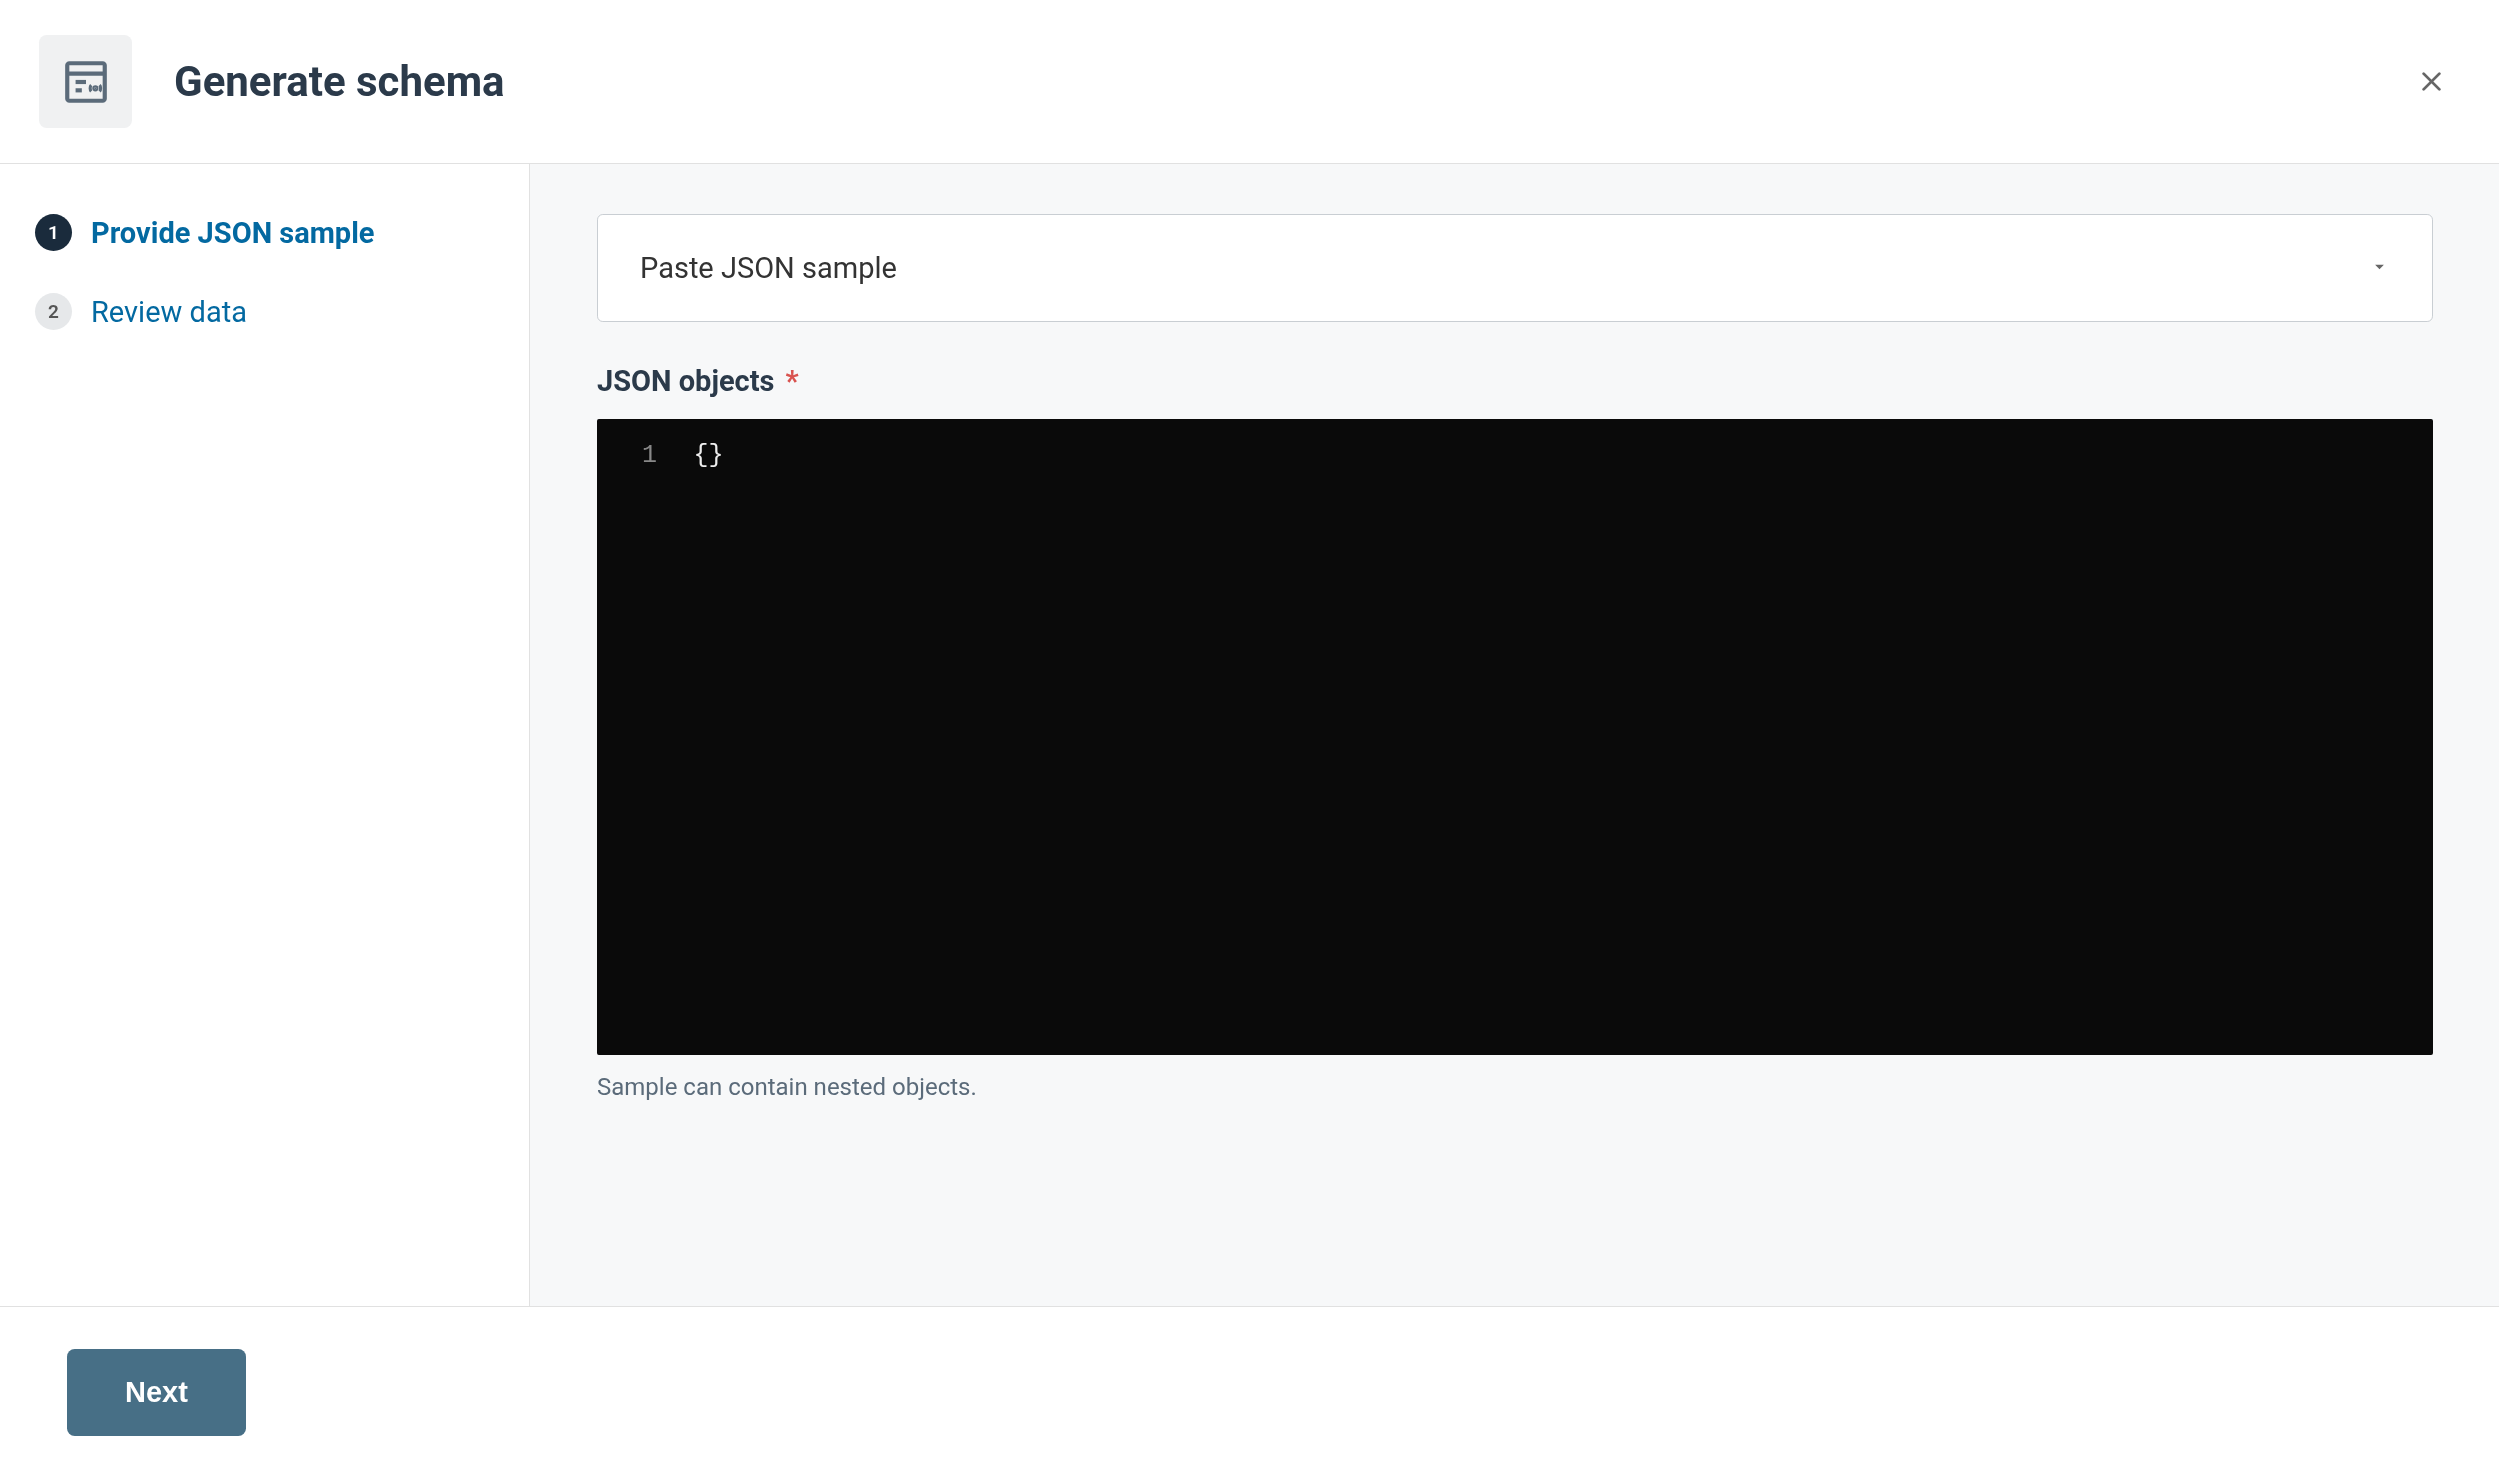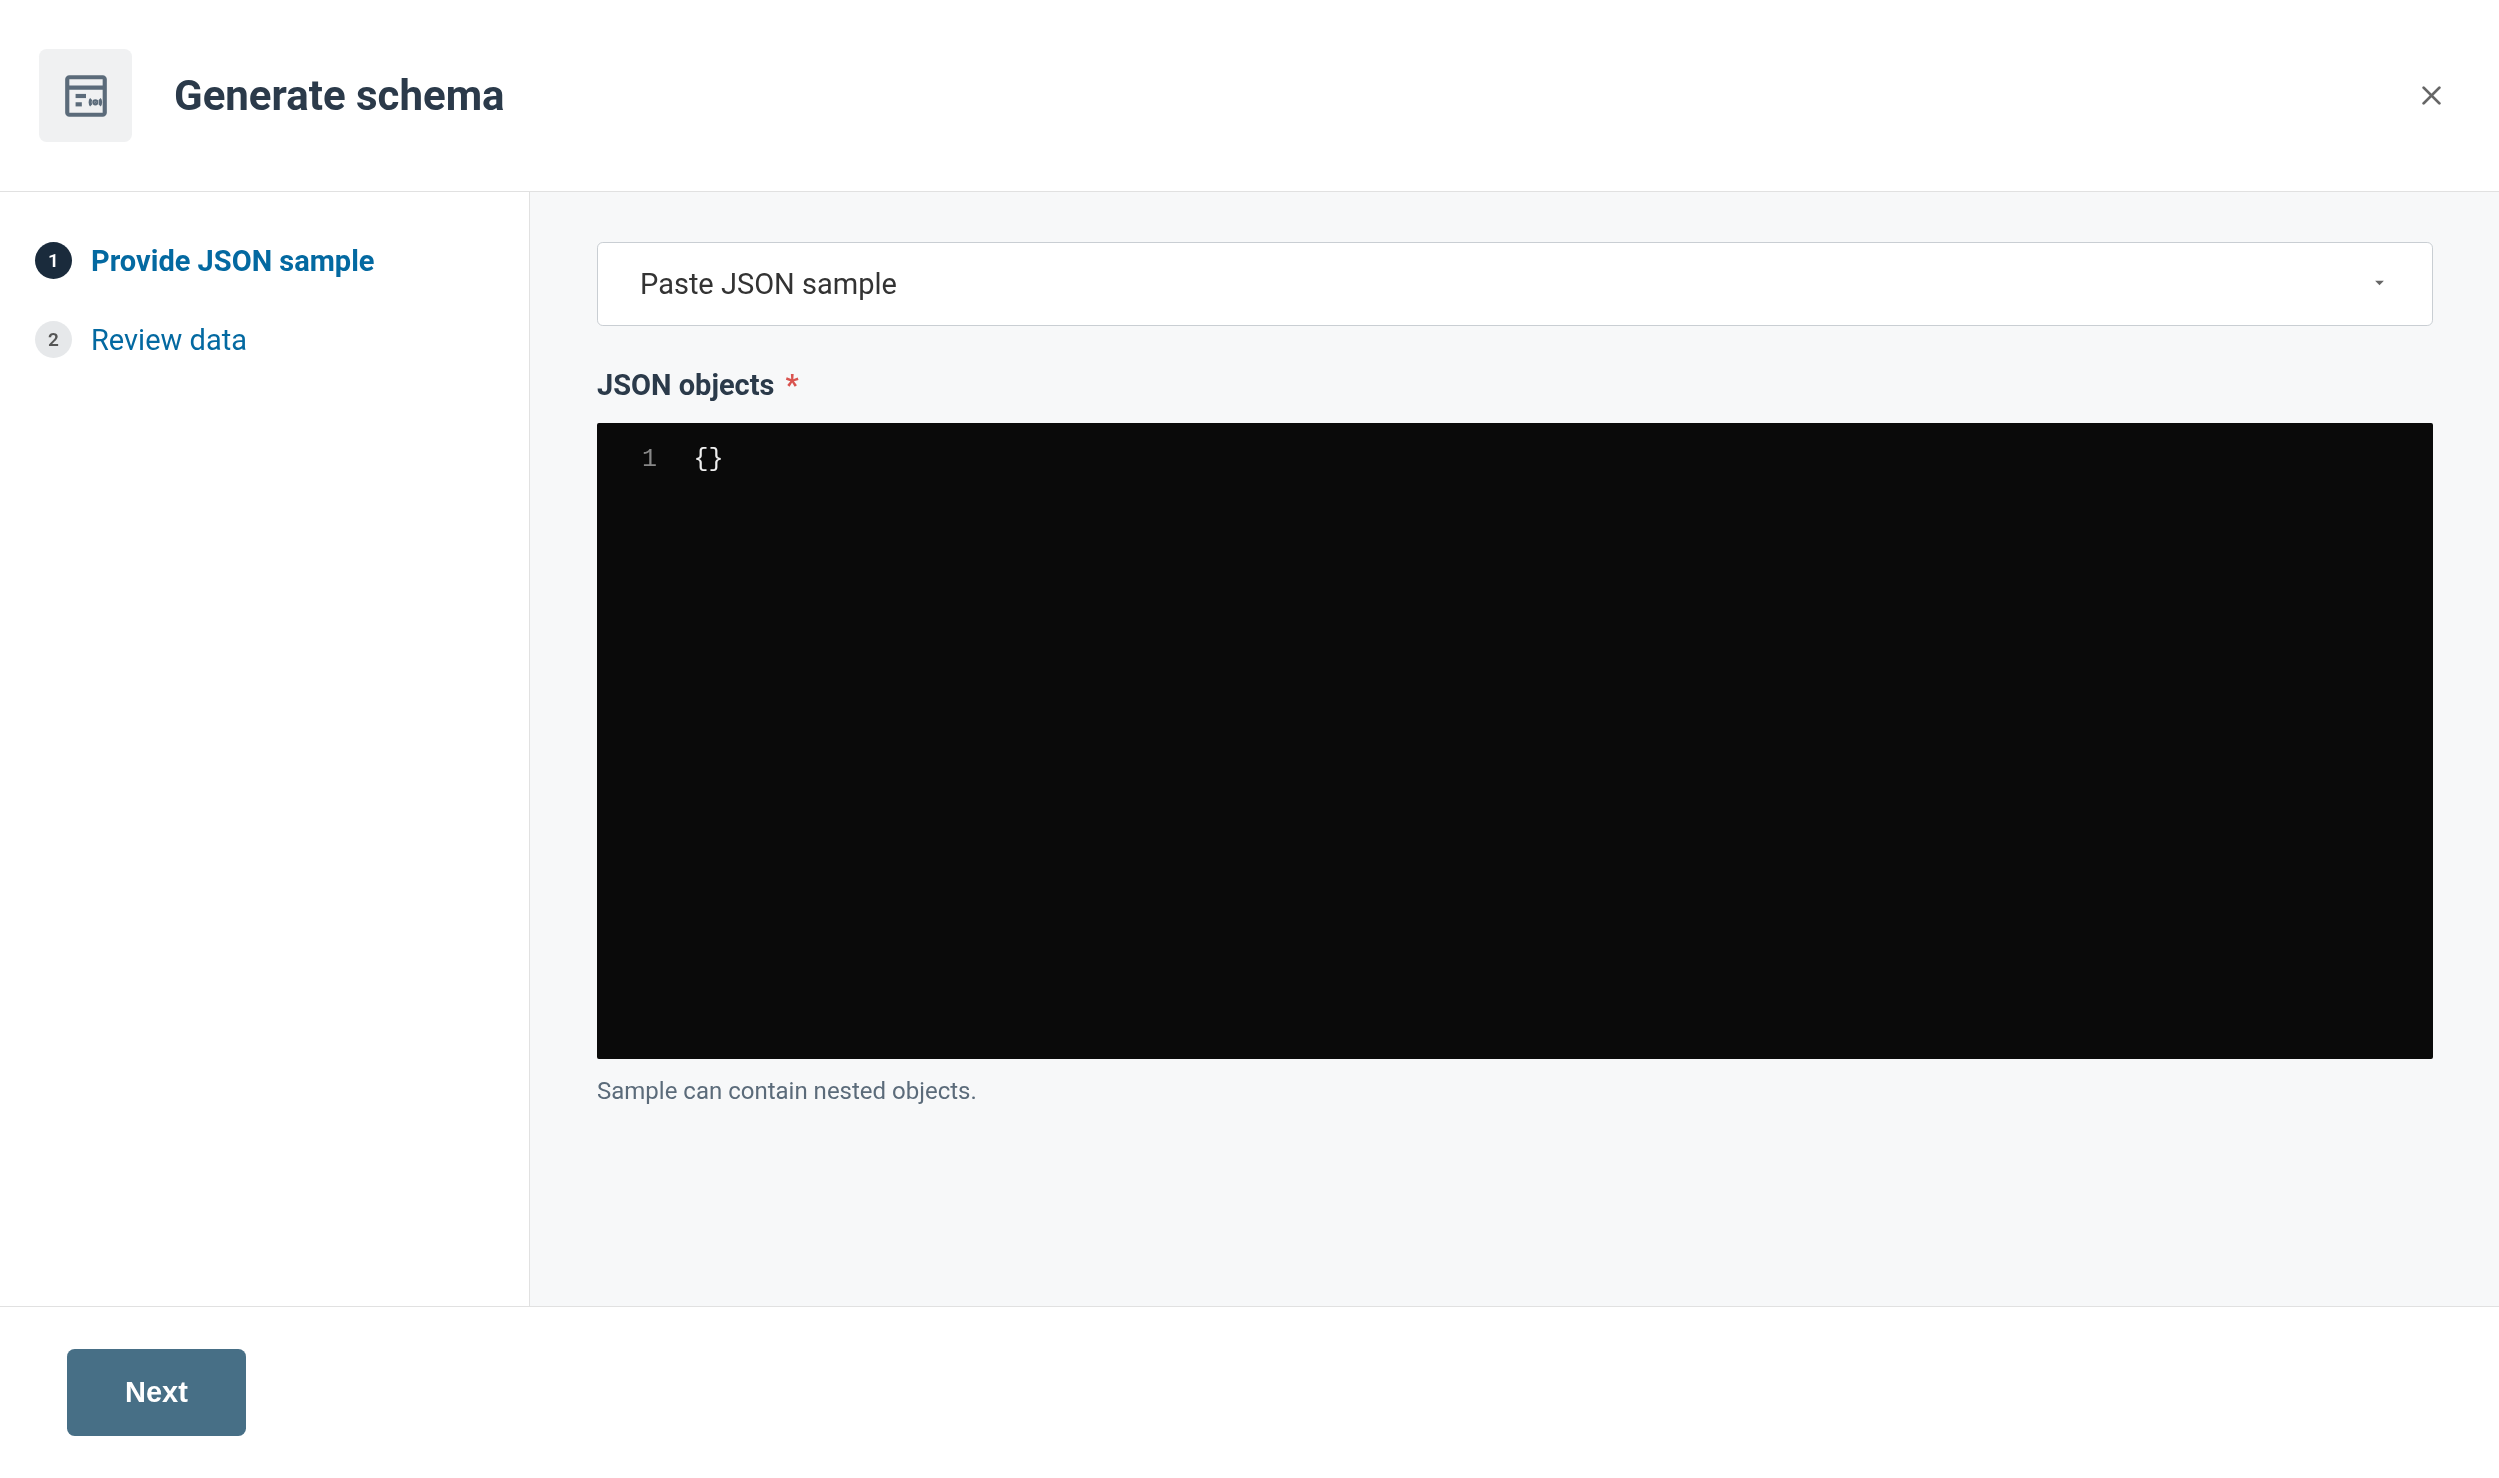--- a/index.html
+++ b/index.html
@@ -18,21 +18,21 @@
     }
     .dialog {
       width: 100%;
       height: 100%;
       display: flex;
       flex-direction: column;
     }
     .header {
       display: flex;
       align-items: center;
-      padding: 49px 39px;
+      padding: 35px 39px;
       border-bottom: 1px solid #e1e1e1;
       position: relative;
     }
     .header-icon {
       width: 93px;
       height: 93px;
       background: #f0f1f2;
       border-radius: 7.7px;
       display: flex;
       align-items: center;
@@ -121,21 +121,21 @@
     }
     .required {
       color: #d9534f;
       margin-left: 3.9px;
     }
     .select-wrapper {
       position: relative;
       background: #fff;
       border: 1px solid #c9ced3;
       border-radius: 5.8px;
-      height: 84px;
+      height: 108px;
       display: flex;
       align-items: center;
       padding: 0 42px;
       cursor: pointer;
     }
     .select-value {
       font-size: 29px;
       color: #333;
       flex: 1;
     }

